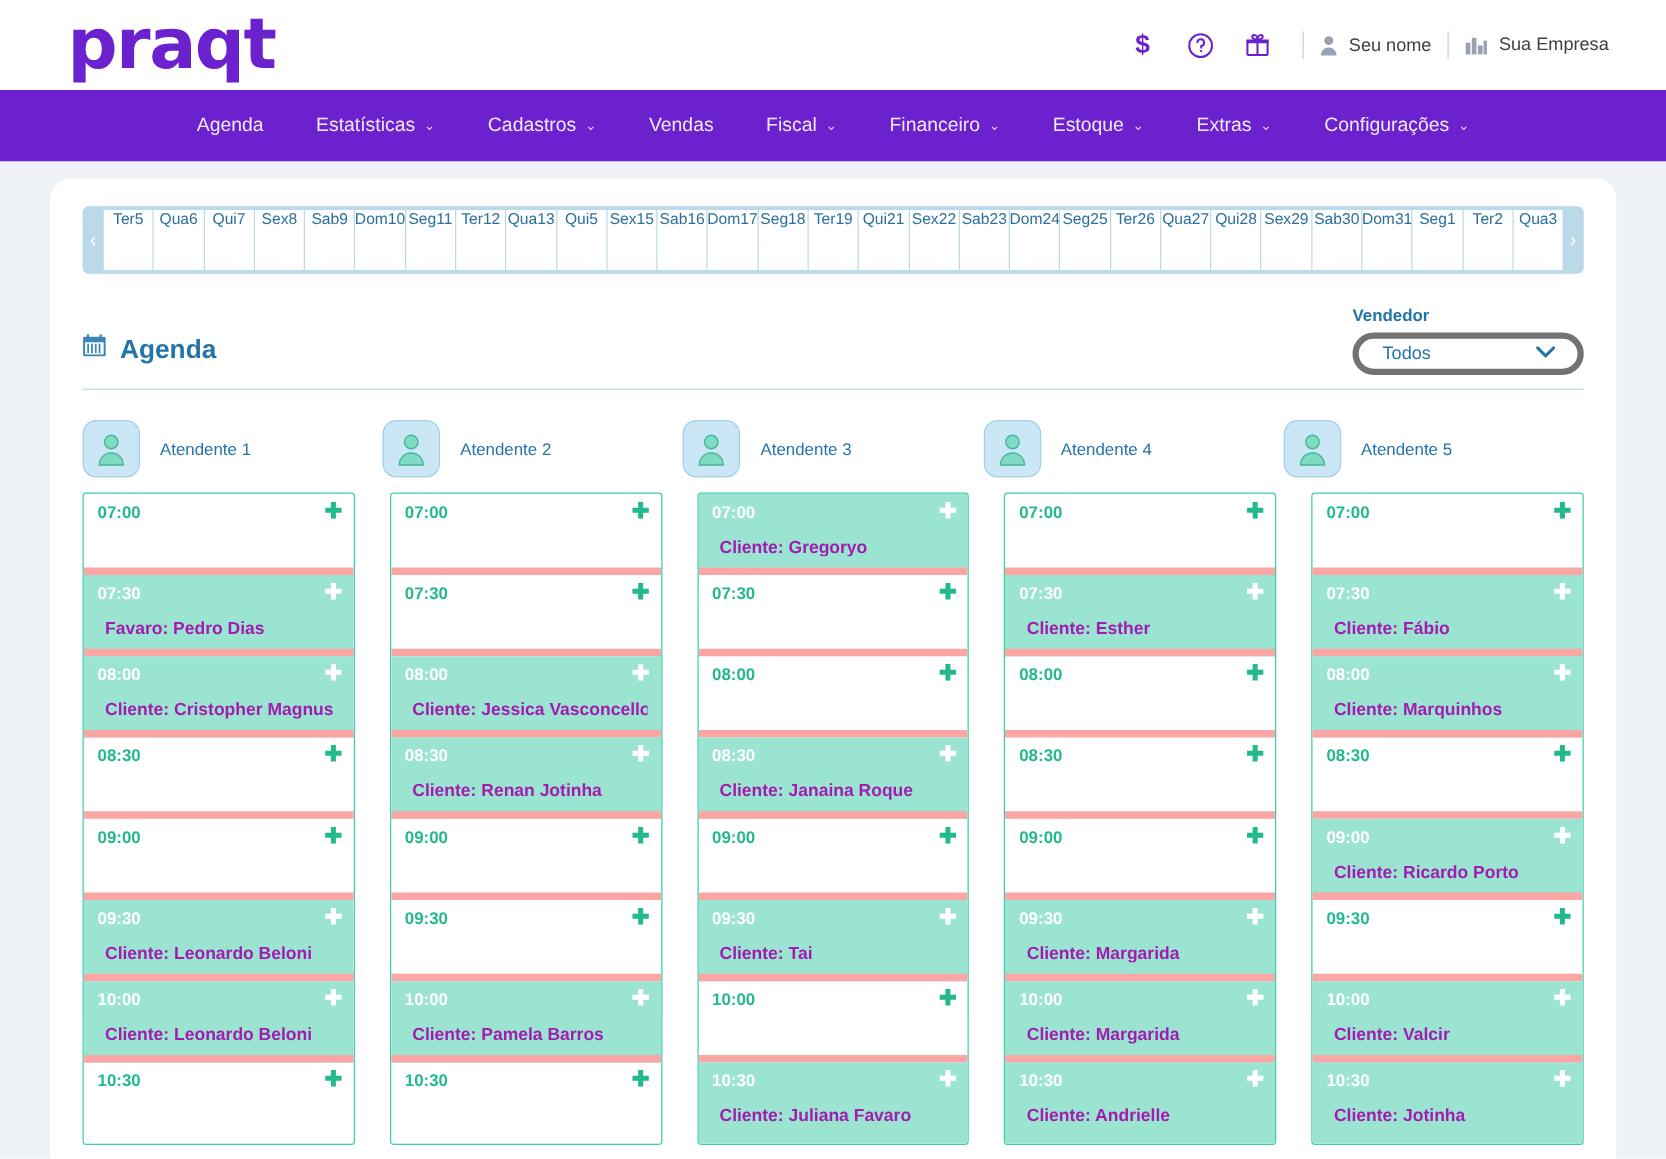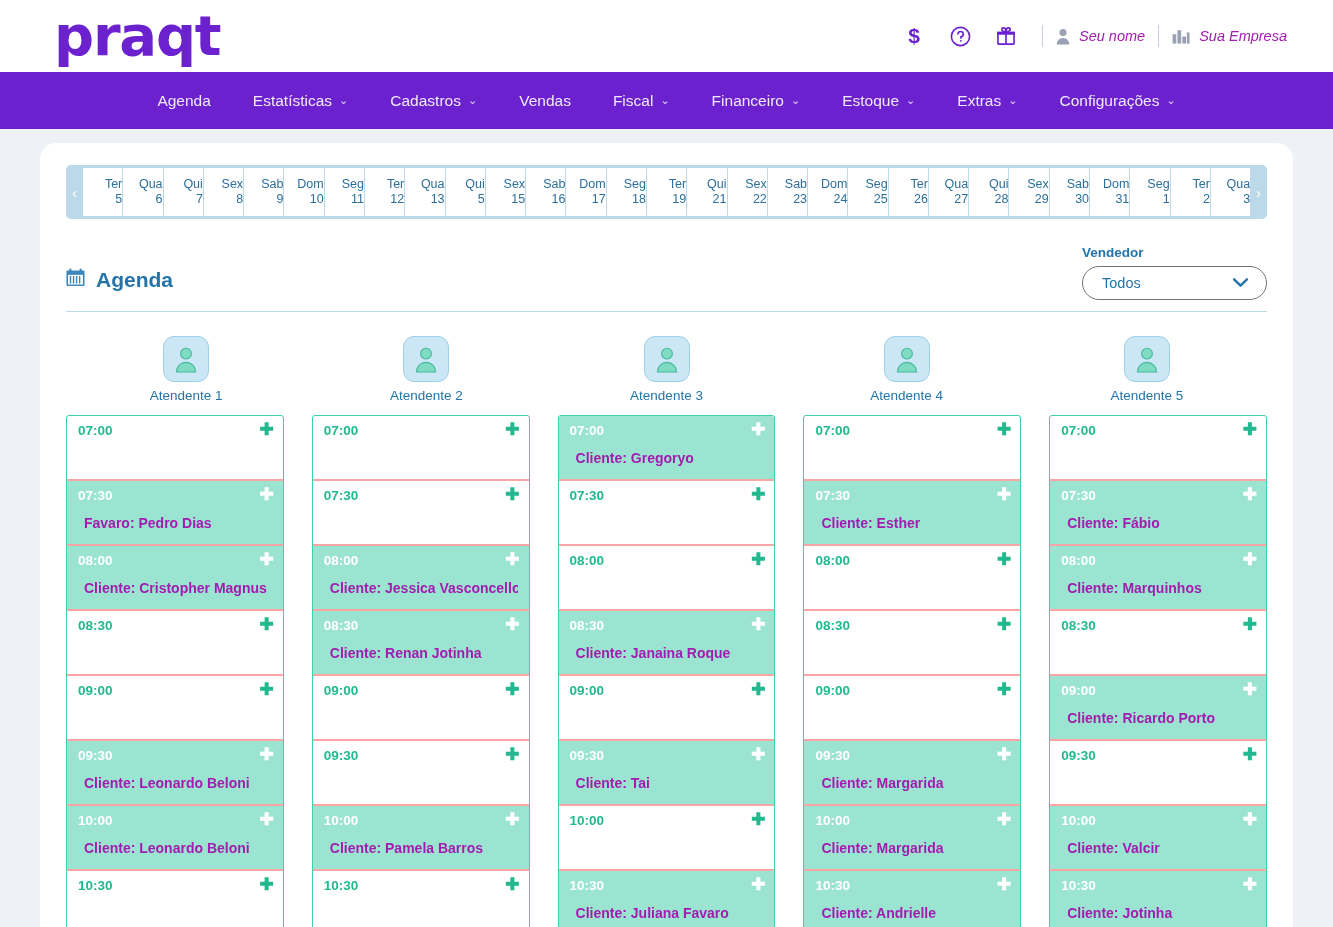--- a/index.html
+++ b/index.html
@@ -43,25 +43,24 @@
   }
   .tr-icon.money { font-size: 21px; font-weight: 700; }
   .divider-v {
     width: 1px;
     height: 22px;
     background: #c9cede;
     margin: 0 13px;
   }
   .tr-user, .tr-company {
     display: flex;
-    align-items: center;
+    align-items: flex-end;
     gap: 9px;
-    color: #a21caf;
+    color: #404040;
     font-size: 14.5px;
-    font-style: italic;
   }
   .tr-user svg, .tr-company svg { display: block; }
 
   
   .navbar {
     height: 57px;
     background: #6c21cf;
     display: flex;
     align-items: center;
     justify-content: center;
@@ -115,22 +114,22 @@
     display: flex;
     align-items: stretch;
     gap: 1px;
     background: #bcd9ea;
     padding: 3px 0;
   }
   .ds-day {
     flex: 1 1 0;
     background: #ffffff;
     display: flex;
-    flex-direction: column;
-    align-items: flex-end;
+    flex-direction: row;
+    align-items: flex-start;
     justify-content: center;
     color: #2b6f9c;
     font-size: 12.5px;
     line-height: 1.22;
     cursor: pointer;
     min-width: 0;
   }
   .ds-day.selected {
     background: #a9d2e6;
     border: 1px solid #4c8cb5;
@@ -159,21 +158,21 @@
   }
   .vendor-box { width: 185px; }
   .vendor-label {
     color: #2574a9;
     font-size: 13.5px;
     font-weight: 700;
     margin-bottom: 6px;
   }
   .vendor-select {
     height: 34px;
-    border: 1px solid #737373;
+    border: 5px solid #737373;
     border-radius: 18px;
     display: flex;
     align-items: center;
     justify-content: space-between;
     padding: 0 17px 0 19px;
     color: #2574a9;
     font-size: 14.5px;
     cursor: pointer;
     background: #fff;
   }
@@ -183,23 +182,23 @@
   }
 
   
   .attendants {
     display: flex;
     padding: 24px 26px 0 26px;
   }
   .att {
     flex: 1 1 0;
     display: flex;
-    flex-direction: column;
-    align-items: center;
-    gap: 6px;
+    flex-direction: row;
+    align-items: center;
+    gap: 16px;
     cursor: pointer;
   }
   .att-avatar {
     width: 46px; height: 46px;
     background: #cbe6f5;
     border: 1px solid #9fd0e8;
     border-radius: 11px;
     display: flex;
     align-items: center;
     justify-content: center;
@@ -217,21 +216,21 @@
   }
   .col {
     flex: 1 1 0;
     border: 1px solid #3dd0ad;
     border-radius: 3px;
     overflow: hidden;
     min-width: 0;
   }
   .slot {
     height: 65px;
-    border-bottom: 2px solid #fca5a5;
+    border-bottom: 6px solid #fca5a5;
     padding: 7px 11px 0 11px;
     position: relative;
   }
   .slot:last-child { border-bottom: none; }
   .slot .time {
     font-size: 13.5px;
     font-weight: 700;
     color: #22b98f;
   }
   .slot .plus {

